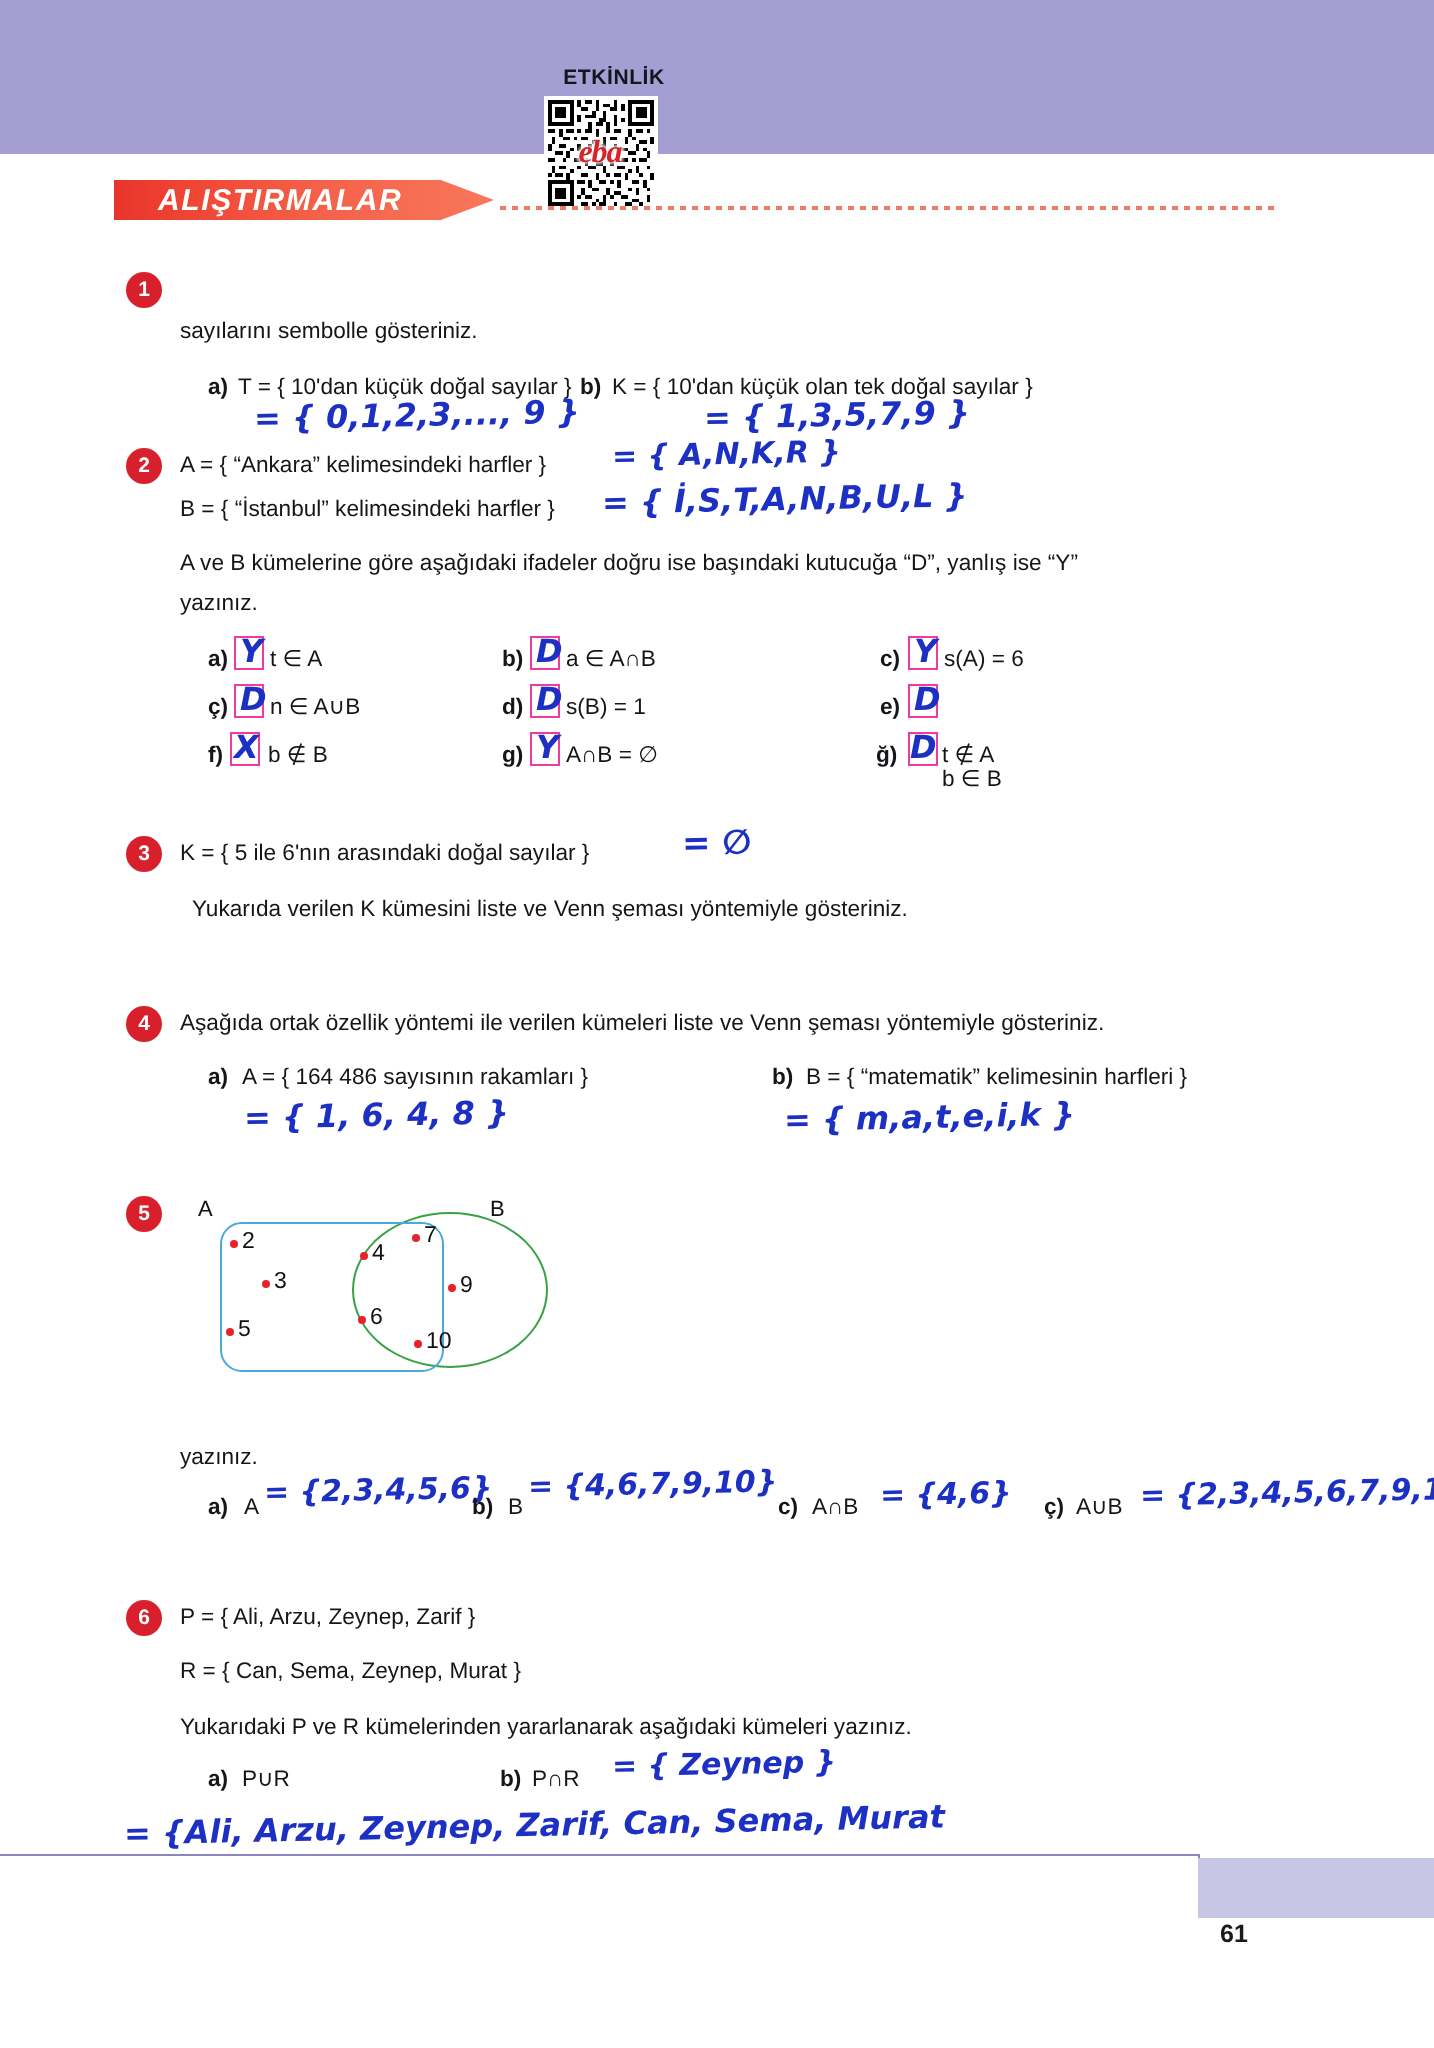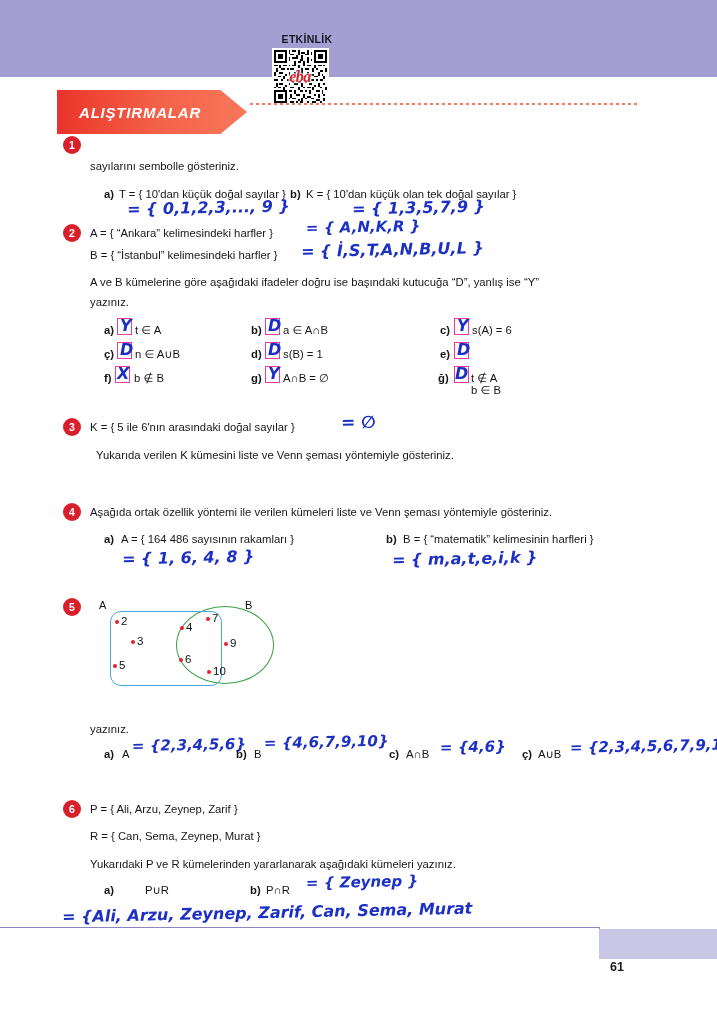--- a/index.html
+++ b/index.html
@@ -53,21 +53,21 @@
     font-size: 16px;
     color: #d8232a;
     text-shadow: 0 0 2px #fff, 0 0 3px #fff, 1px 0 2px #fff, -1px 0 2px #fff;
     letter-spacing: -0.5px;
   }
 
   
   .banner {
     position: absolute;
     left: 57px; top: 90px;
-    height: 44px;
+    height: 20px;
     width: 190px;
     background: linear-gradient(90deg, #e8342c 0%, #ef4433 18%, #f4624a 55%, #f8775b 100%);
     display: flex;
     align-items: center;
     clip-path: polygon(0 0, 86% 0, 100% 50%, 86% 100%, 0 100%);
   }
   .banner-text {
     padding-left: 22px;
     color: #ffffff;
     font-style: italic;
@@ -465,21 +465,21 @@
   <div class="txt b" style="left:522px; top:744px;">ç)</div>
   <div class="txt" style="left:538px; top:744px;">A∪B</div>
   <div class="hw" style="left:570px; top:737px; font-size:15px;">= {2,3,4,5,6,7,9,10}</div>
 
   <div class="qnum" style="left:63px; top:800px;">6</div>
   <div class="txt" style="left:90px; top:799px;">P = { Ali, Arzu, Zeynep, Zarif }</div>
   <div class="txt" style="left:90px; top:826px;">R = { Can, Sema, Zeynep, Murat }</div>
   <div class="txt" style="left:90px; top:854px;">Yukarıdaki P ve R kümelerinden yararlanarak aşağıdaki kümeleri yazınız.</div>
 
   <div class="txt b" style="left:104px; top:880px;">a)</div>
-  <div class="txt" style="left:121px; top:880px;margin-left:24px;">P∪R</div>
+  <div class="txt" style="left:121px; top:880px;">P∪R</div>
 
   <div class="txt b" style="left:250px; top:880px;">b)</div>
   <div class="txt" style="left:266px; top:880px;">P∩R</div>
   <div class="hw" style="left:306px; top:873px; font-size:15px;">= { Zeynep }</div>
 
   <div class="hw" style="left:62px; top:903px; font-size:16px;">= {Ali, Arzu, Zeynep, Zarif, Can, Sema, Murat</div>
 
 </div>
 
 <div class="footer-rule"></div>

